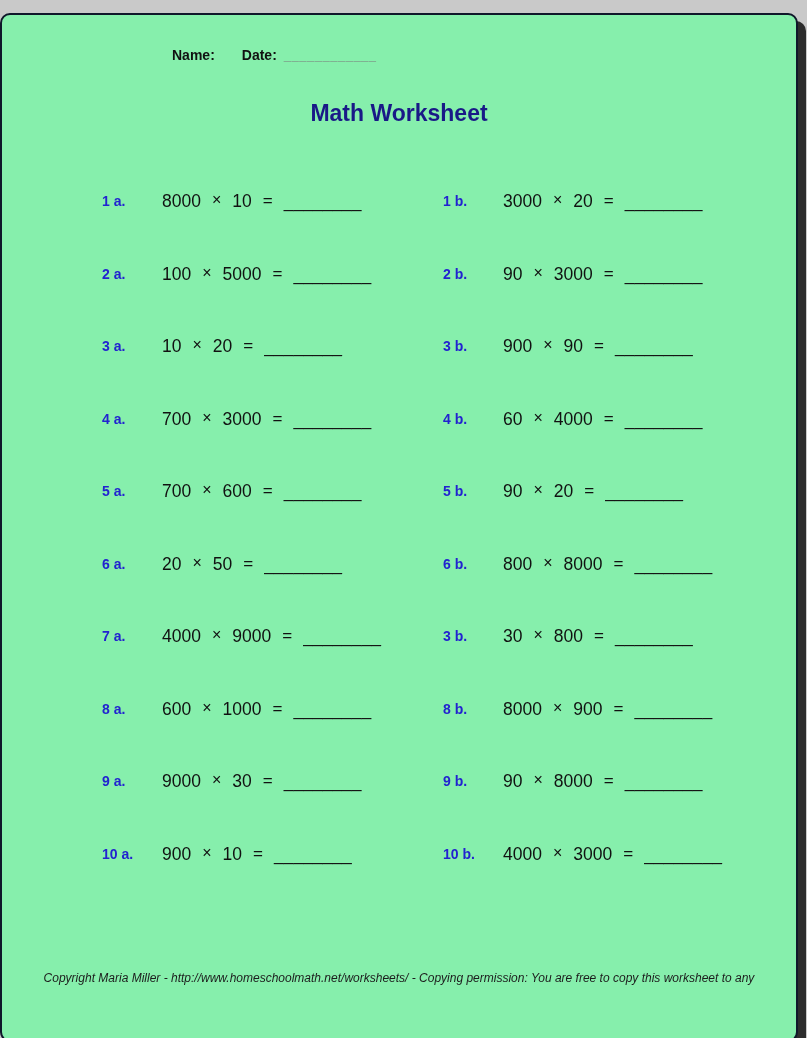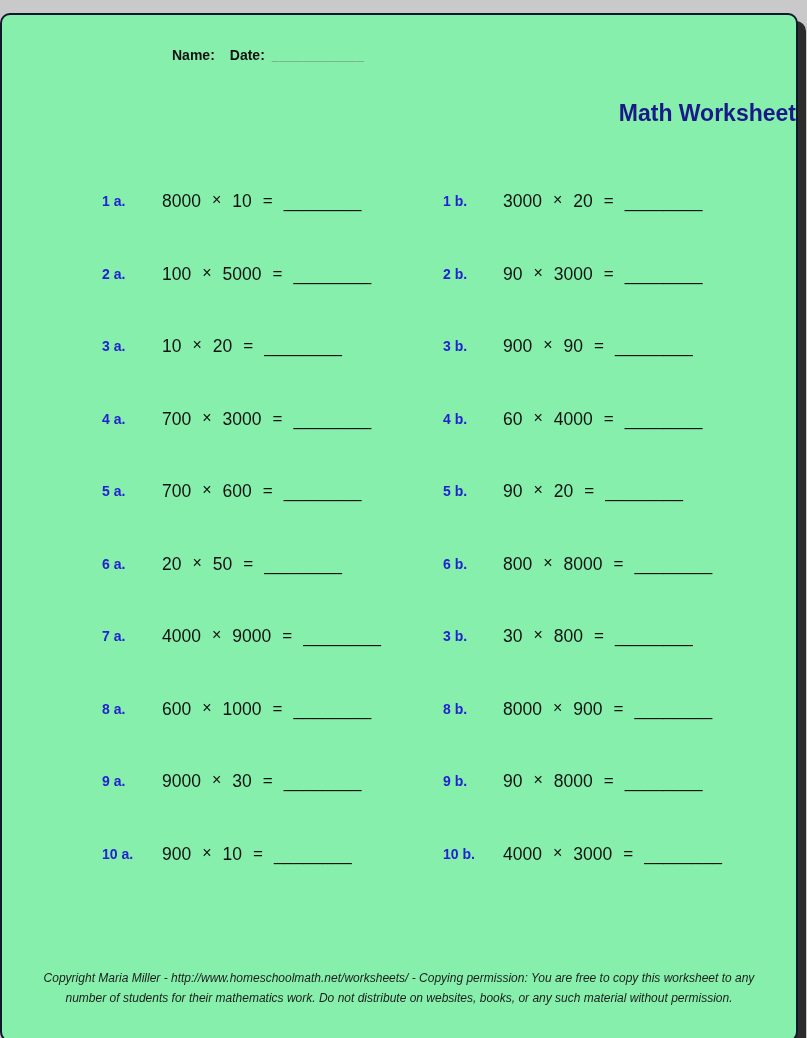--- a/index.html
+++ b/index.html
@@ -22,24 +22,24 @@
   .header-row {
     position: absolute; top: 32px; left: 170px;
     display: flex; align-items: baseline; gap: 7px;
     font-size: 14px; font-weight: bold; color: #111;
     white-space: nowrap;
   }
   .fill-line {
     font-weight: bold; color: #7a7a7a;
     font-size: 13px; letter-spacing: 0.5px;
   }
-  .date-label { margin-left: 8px; }
+  .date-label { margin-left: 20px; }
   .title {
     position: absolute; top: 85px; left: 0;
-    width: 100%; text-align: right;
+    width: 100%; text-align: center;
     font-size: 23px; font-weight: bold;
     color: #191987; margin: 0;
   }
   .problems { position: absolute; top: 150px; left: 0; width: 100%; margin-left: 23px; }
   .prow { position: relative; height: 72.5px; }
   .num {
     position: absolute; top: 50%; transform: translateY(-50%);
     color: #2222d0; font-weight: bold; font-size: 14px;
     white-space: nowrap;
   }
@@ -252,16 +252,15 @@
           <span class="times">×</span>
           <span>3000</span>
           <span class="eq">=</span>
           <span class="blank">________</span>
         </div>
       </div>
     </div>
 
   <div class="footer">
     <div>Copyright Maria Miller - http://www.homeschoolmath.net/worksheets/ - Copying permission: You are free to copy this worksheet to any</div>
-    <div>number of students for their mathematics work. Do not distribute on websites, books, or any such material without permission.</div>
   </div>
 
 </div>
 
 </body></html>

